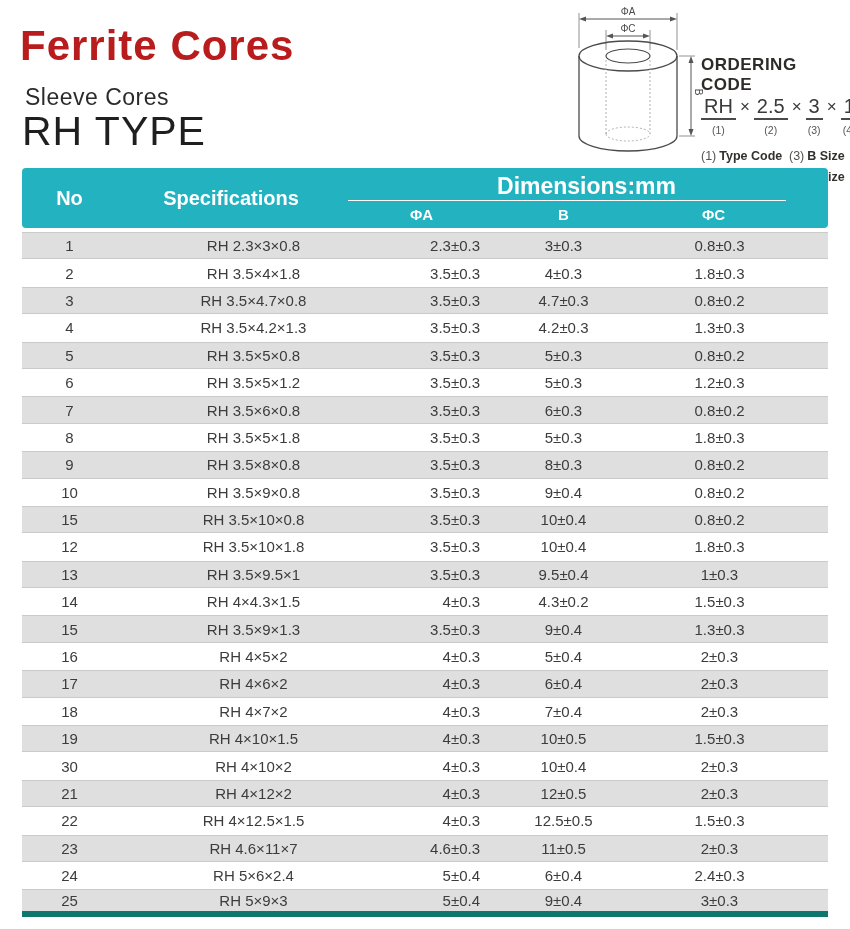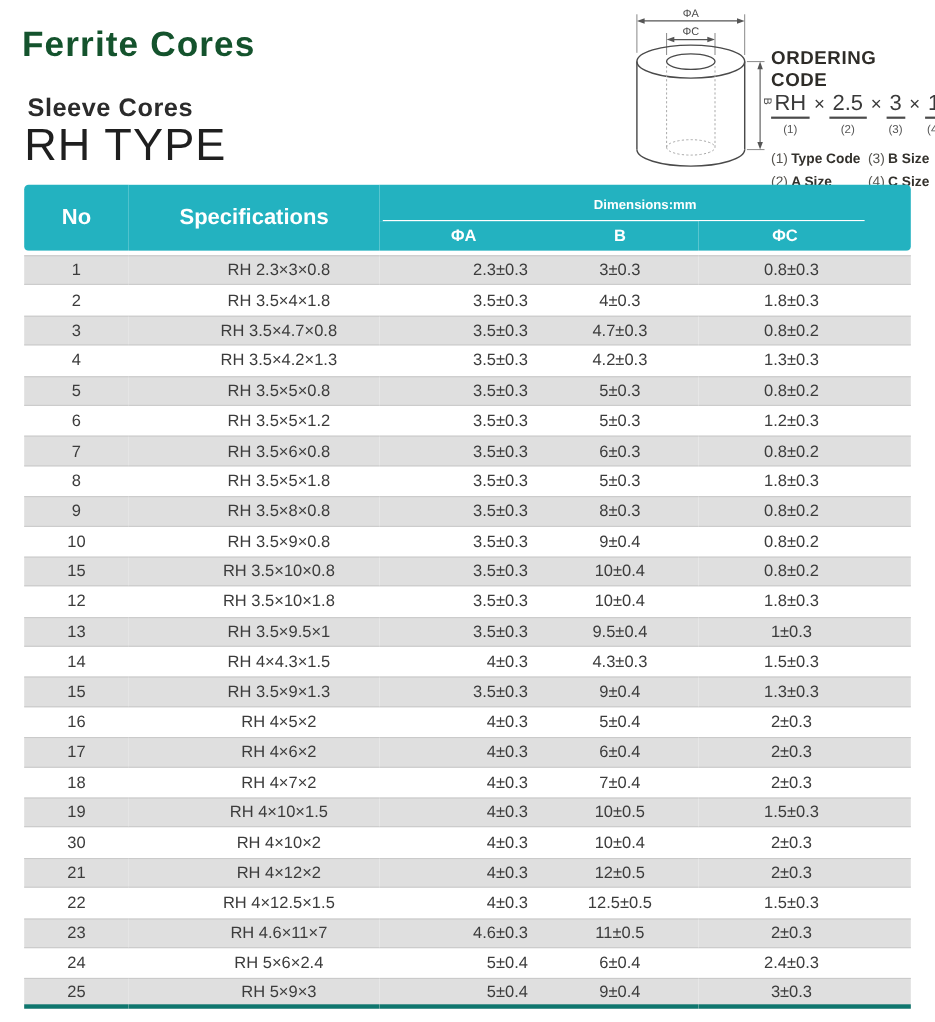--- a/index.html
+++ b/index.html
@@ -6,37 +6,37 @@
   body {
     font-family: "Liberation Sans", "DejaVu Sans", sans-serif;
     width: 850px; height: 929px; position: relative; overflow: hidden;
     color: #3c3c3c;
   }
   .page { position: absolute; inset: 0; background: #fff; }
 
   
   .main-title {
     position: absolute; left: 20px; top: 22px;
-    font-size: 32px; font-weight: bold; color: #14532d; letter-spacing: 1px;
+    font-size: 42px; font-weight: bold; color: #b91c1c; letter-spacing: 1px;
   }
   .sub-title {
     position: absolute; left: 25px; top: 84px;
-    font-size: 23px; font-weight: bold; color: #2b2b2b; letter-spacing: 0.5px;
+    font-size: 23px; font-weight: normal; color: #2b2b2b; letter-spacing: 0.5px;
   }
   .type-title {
     position: absolute; left: 22px; top: 108px;
     font-size: 41px; font-weight: normal; color: #1f1f1f; letter-spacing: 1px;
   }
 
   
   .core-diagram { position: absolute; left: 565px; top: 4px; }
   .core-diagram text { font-size: 10px; fill: #4a4a4a; }
 
   
-  .ordering { position: absolute; left: 701px; top: 43px; width: 148px; }
+  .ordering { position: absolute; left: 701px; top: 55px; width: 148px; }
   .ordering-heading { font-size: 17px; font-weight: bold; color: #2e2c28; letter-spacing: 0.5px; }
   .code-line { display: flex; align-items: flex-start; }
   .code-part { display: inline-block; text-align: center; }
   .code-part .code {
     display: block; font-size: 20px; color: #3a3a3a;
     border-bottom: 2px solid #4a4a4a; padding: 0 3px 1px 3px; line-height: 1.1;
   }
   .code-part .idx { display: block; font-size: 10.5px; color: #555; margin-top: 4px; }
   .code-sep { font-size: 17px; color: #3a3a3a; margin: 2px 4px 0 4px; line-height: 1.2; }
   .legend {
@@ -49,40 +49,40 @@
   table.spec-table {
     position: absolute; left: 22px; top: 168px; width: 806px;
     border-collapse: separate; border-spacing: 0; table-layout: fixed;
   }
   thead th {
     background: var(--accent, #23b2c0); color: #ffffff; font-weight: bold;
     padding: 0; margin: 0;
   }
   .th-no, .th-spec { font-size: 20px; vertical-align: middle; }
   .th-no  { border-top-left-radius: 4px; border-bottom-left-radius: 4px; }
-  .th-dims { font-size: 12px; height: 30px; position: relative; vertical-align: middle; padding-top: 3px; border-top-right-radius: 4px; }
+  .th-dims { font-size: 23px; height: 30px; position: relative; vertical-align: middle; padding-top: 3px; border-top-right-radius: 4px; }
   .th-dims::after {
     content: ""; position: absolute; left: 3px; right: 42px; bottom: 0;
     height: 1px; background: #ffffff;
   }
   .th-sub { font-size: 15px; height: 27px; vertical-align: middle; }
   .th-a { padding-left: 18px; }
   .th-b { padding-left: 12px; }
   .th-c { padding-right: 36px; border-bottom-right-radius: 4px; }
 
   tbody td {
     height: 27.4px; box-sizing: border-box; font-size: 15px; color: #3c3c3c;
     border-top: 1px solid transparent; border-bottom: 1px solid transparent;
     padding: 0; white-space: nowrap; overflow: hidden;
   }
   tr.stripe td {
     background: var(--stripe, #dfdfdf);
     border-top-color: #cacaca; border-bottom-color: #cacaca;
   }
-  tbody tr:last-child td { border-bottom: 4px solid #0f766e; }
+  tbody tr:last-child td { border-bottom: 6px solid #0f766e; }
   .spacer-row td { height: 4px !important; border: none !important; background: #fff !important; }
 
   .col-no   { text-align: center; }
   .col-spec { text-align: center; padding-left: 45px; }
   .col-a    { text-align: right; padding-left: 18px; }
   .col-b    { text-align: center; padding-left: 12px; }
   .col-c    { text-align: center; padding-right: 24px; }
 </style>
 </head>
 <body>
@@ -271,21 +271,21 @@
           <td class="col-no">13</td>
           <td class="col-spec">RH 3.5×9.5×1</td>
           <td class="col-a">3.5±0.3</td>
           <td class="col-b">9.5±0.4</td>
           <td class="col-c">1±0.3</td>
         </tr>
         <tr>
           <td class="col-no">14</td>
           <td class="col-spec">RH 4×4.3×1.5</td>
           <td class="col-a">4±0.3</td>
-          <td class="col-b">4.3±0.3</td>
+          <td class="col-b">4.3±0.2</td>
           <td class="col-c">1.5±0.3</td>
         </tr>
         <tr class="stripe">
           <td class="col-no">15</td>
           <td class="col-spec">RH 3.5×9×1.3</td>
           <td class="col-a">3.5±0.3</td>
           <td class="col-b">9±0.4</td>
           <td class="col-c">1.3±0.3</td>
         </tr>
         <tr>

